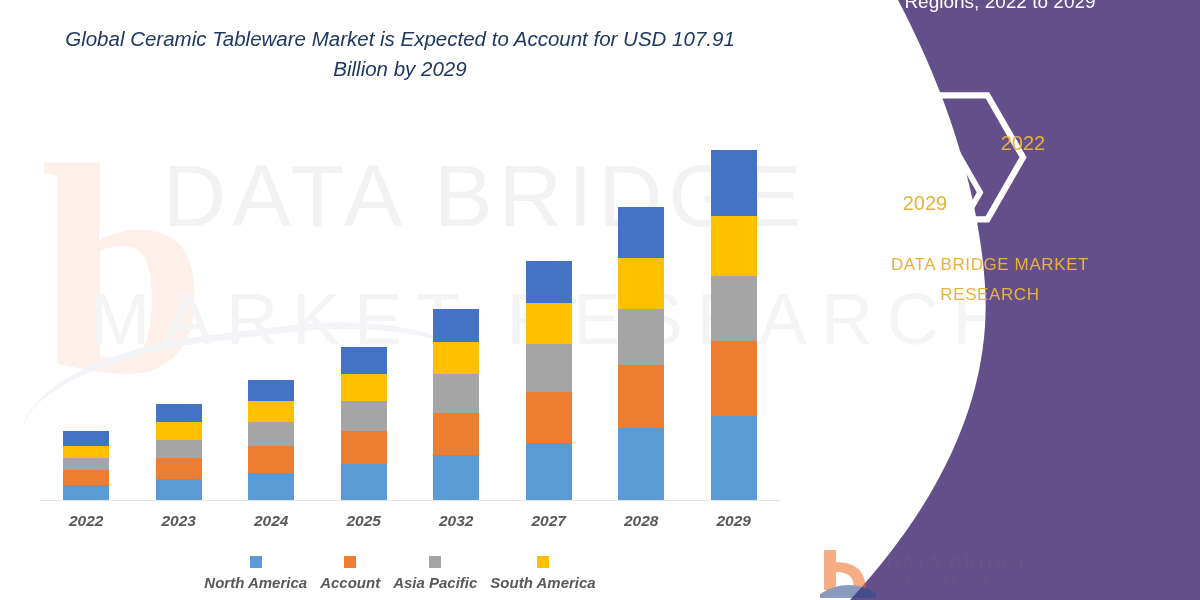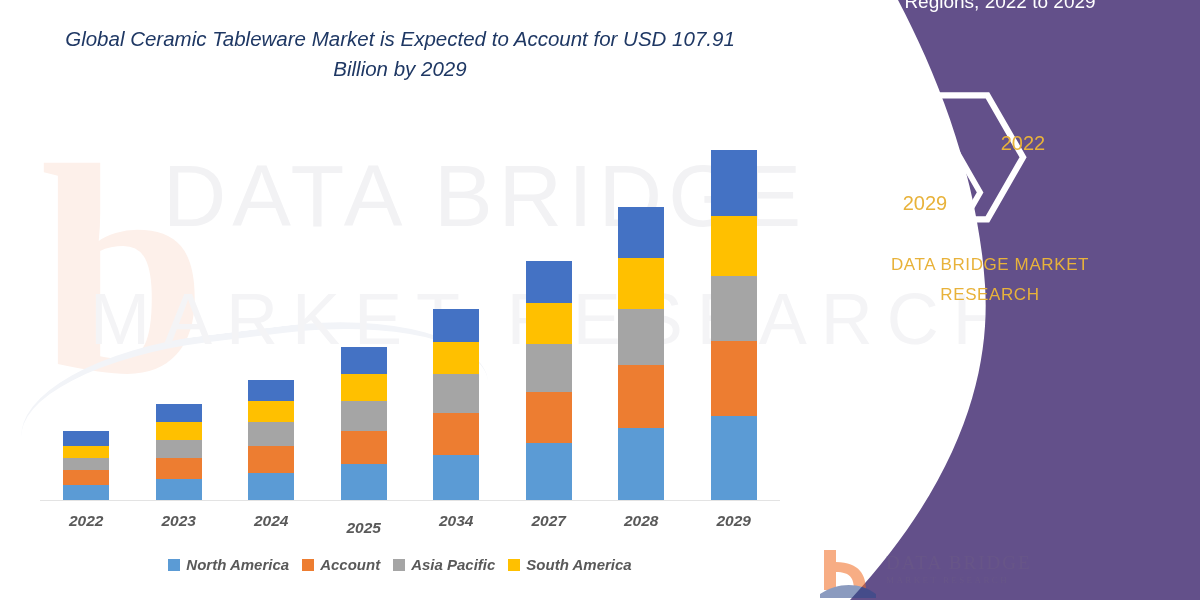--- a/index.html
+++ b/index.html
@@ -79,21 +79,21 @@
   }
   .xlabels { position: absolute; left: 40px; top: 496px; width: 740px; height: 26px; }
   .xlabel {
     position: absolute; width: 90px; text-align: center;
     color: #595959; font-size: 15.5px; font-weight: 700;
   }
   .legend {
     position: absolute; left: 0; top: 540px; width: 800px;
     display: flex; justify-content: center; align-items: center; gap: 13px;
   }
-  .leg-item { display: flex; align-items: center; gap: 6px; }
+  .leg-item { display: flex; align-items: center; gap: 6px; flex-direction: column; }
   .leg-sw { width: 12px; height: 12px; display: block; }
   .leg-txt { color: #595959; font-size: 15px; font-weight: 700; }
 </style>
 </head>
 <body>
 
 <div id="root">
 
   <div class="wm-b">b</div>
   <div class="wm-swoosh"></div>
@@ -161,22 +161,22 @@
           <div class="seg" style="height: 65.812px; background: rgb(165, 165, 165);"></div>
           <div class="seg" style="height: 74.7863px; background: rgb(237, 125, 49);"></div>
           <div class="seg" style="height: 83.7607px; background: rgb(91, 155, 213);"></div>
         </div>
       </div>
     <div class="axis-line"></div>
     <div class="xlabels" id="xlabels">
         <div class="xlabel" style="left: 1.25px;">2022</div>
         <div class="xlabel" style="left: 93.75px;">2023</div>
         <div class="xlabel" style="left: 186.25px;">2024</div>
-        <div class="xlabel" style="left: 278.75px; margin-top: 7px;">2025</div>
-        <div class="xlabel" style="left: 371.25px;">2034</div>
+        <div class="xlabel" style="left: 278.75px;">2025</div>
+        <div class="xlabel" style="left: 371.25px;">2032</div>
         <div class="xlabel" style="left: 463.75px;">2027</div>
         <div class="xlabel" style="left: 556.25px;">2028</div>
         <div class="xlabel" style="left: 648.75px;">2029</div>
       </div>
     <div class="legend" id="legend">
         <div class="leg-item">
           <span class="leg-sw" style="background: rgb(91, 155, 213);"></span>
           <span class="leg-txt">North America</span>
         </div>
         <div class="leg-item">

